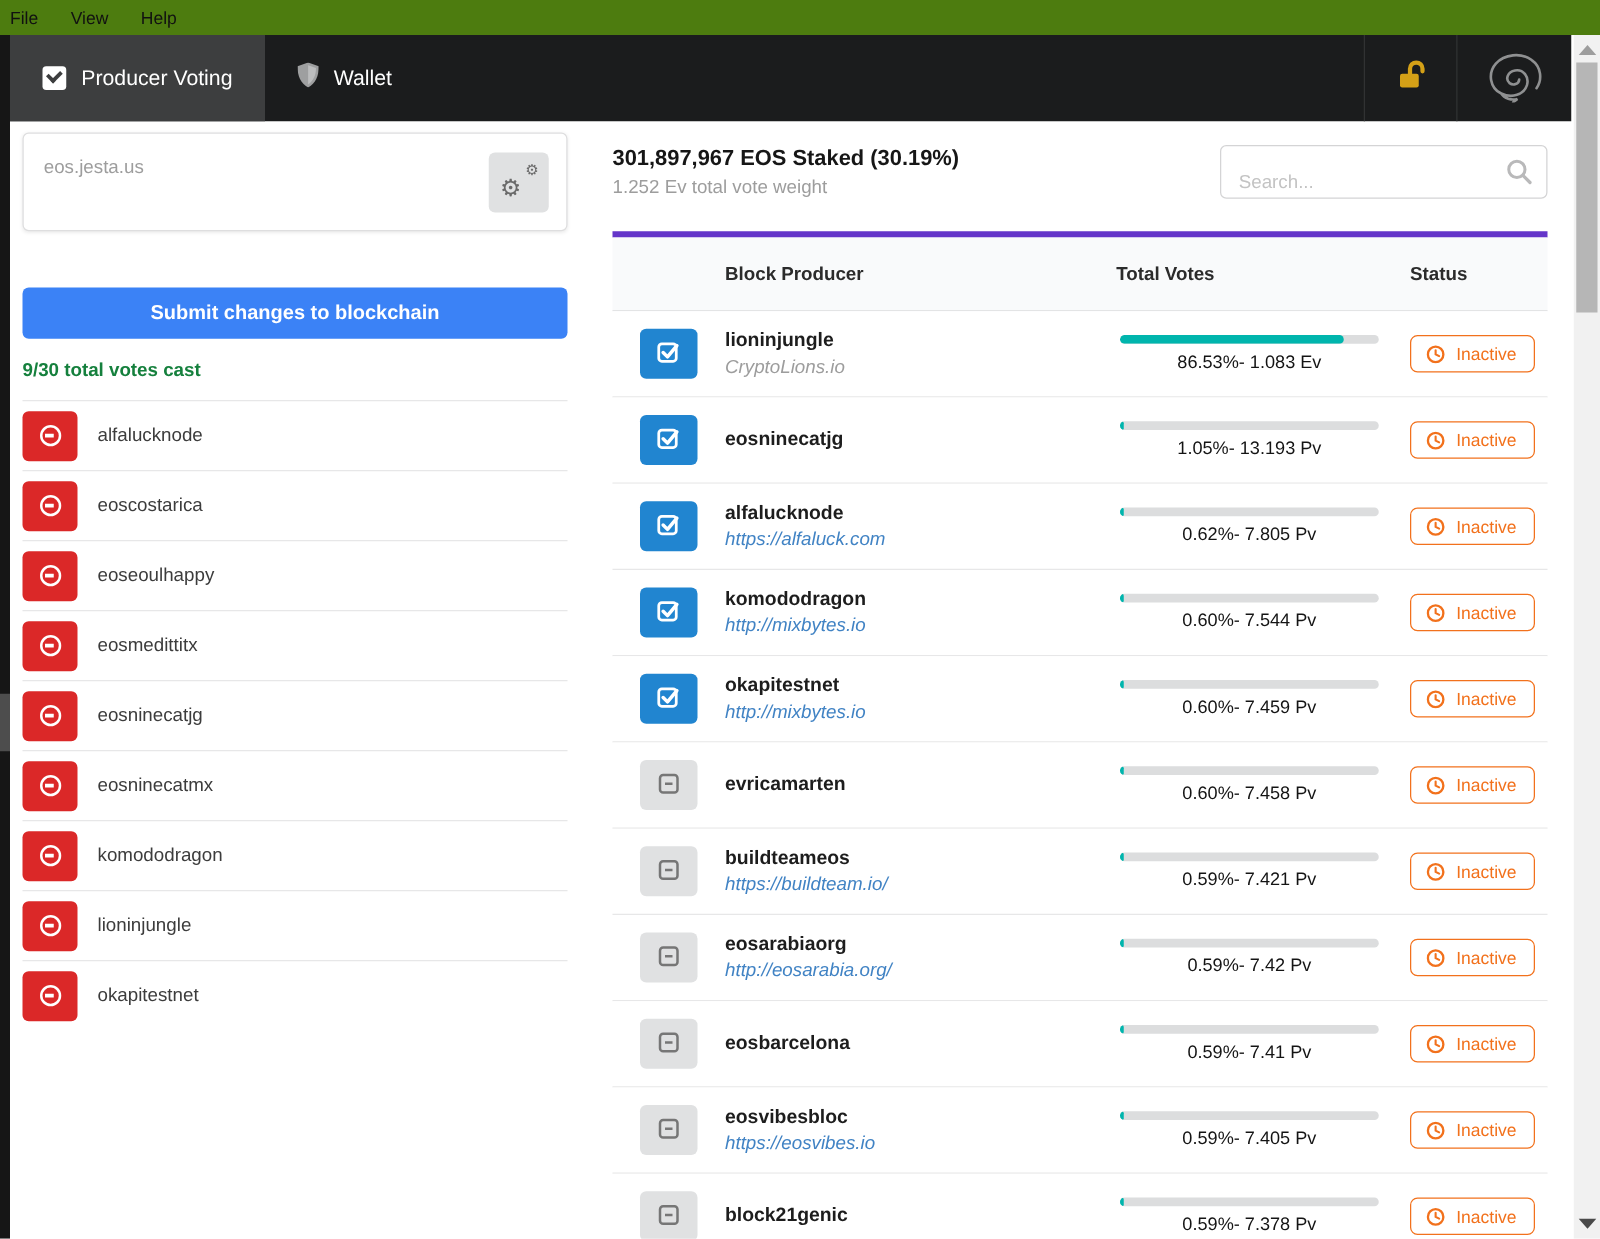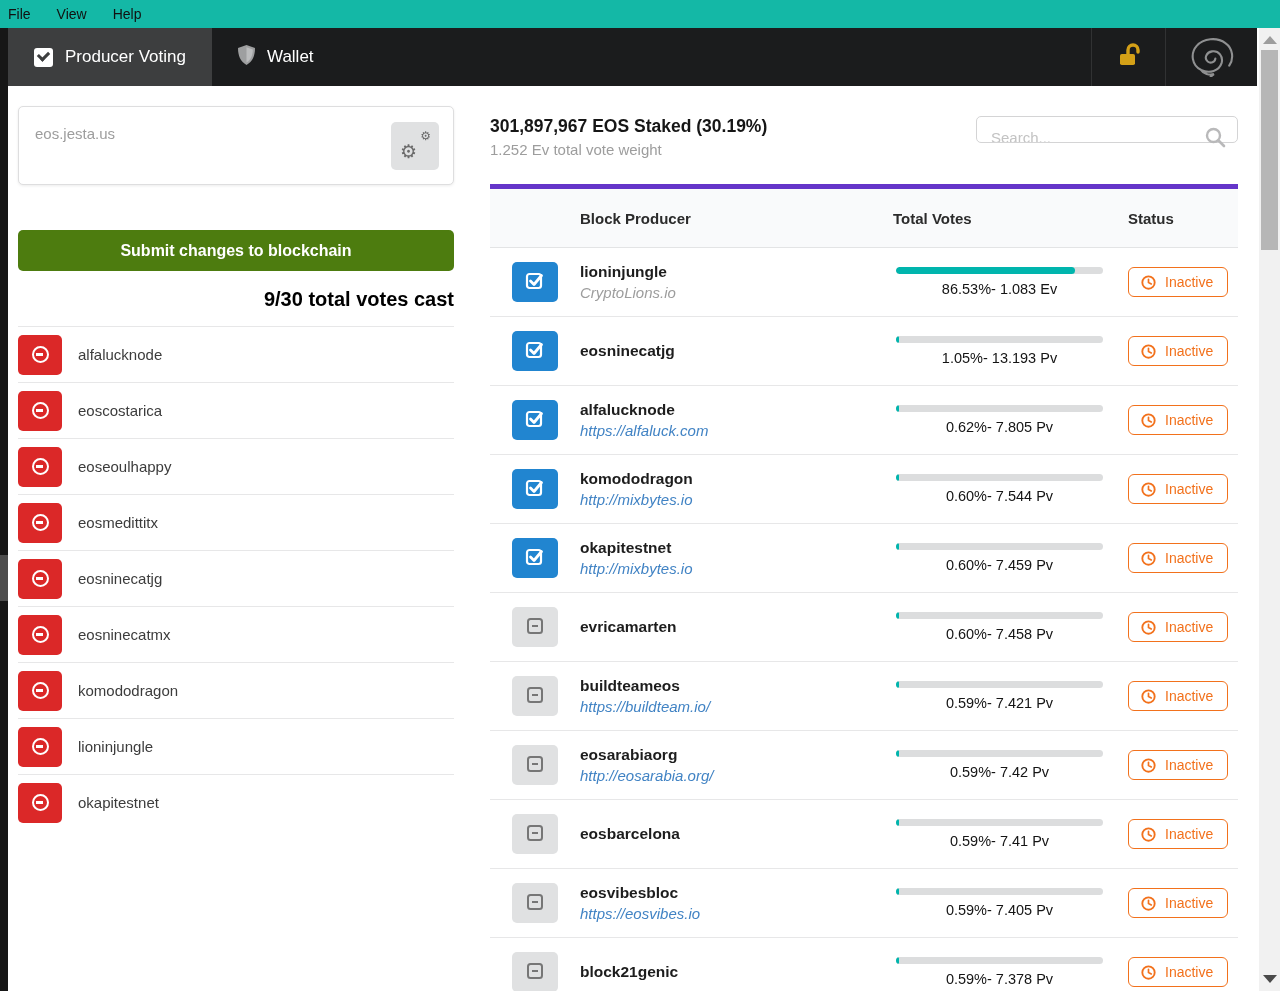--- a/index.html
+++ b/index.html
@@ -4,39 +4,39 @@
 <style>
   * { margin:0; padding:0; box-sizing:border-box; }
   html,body { width:1280px; height:991px; }
   body {
     font-family:"Liberation Sans", sans-serif;
     background:#fff; color:#1b1c1d;
     position:relative; overflow:hidden;
   }
   
   .menubar {
-    height:28px; background:#14b8a6; display:flex; align-items:center;
+    height:28px; background:#4d7c0f; display:flex; align-items:center;
     padding-left:8px; font-size:14px; color:#111;
   }
   .menubar .menu-item { padding:4px 12px 4px 0; margin-right:14px; cursor:default; }
   
   .left-strip { position:absolute; left:0; top:28px; bottom:0; width:8px; background:#161616; z-index:5; }
   .left-strip .thumb { position:absolute; left:0; width:8px; top:527px; height:46px; background:#4d4d4d; }
   
   .right-scroll { position:absolute; right:0; top:28px; bottom:0; width:21px; background:#f1f1f1; z-index:5; }
   .right-scroll .arrow-up, .right-scroll .arrow-down {
     position:absolute; left:4px; width:0; height:0;
     border-left:7px solid transparent; border-right:7px solid transparent;
   }
   .right-scroll .arrow-up { top:8px; border-bottom:8px solid #9d9d9d; }
   .right-scroll .arrow-down { bottom:8px; border-top:8px solid #4a4a4a; }
   .right-scroll .thumb { position:absolute; left:2px; width:17px; top:22px; height:200px; background:#b6b6b6; }
   
   .navbar {
-    position:absolute; top:28px; left:8px; right:23px; height:58px;
+    position:absolute; top:28px; left:8px; right:23px; height:69px;
     background:#1b1c1d; display:flex; align-items:stretch; z-index:4;
   }
   .nav-tab {
     display:flex; align-items:center; gap:12px; padding:0 26px;
     color:#fff; font-size:17px; cursor:pointer;
   }
   .nav-tab.active { background:#3d3e3f; }
   .nav-check { width:19px; height:19px; background:#fff; border-radius:3px; position:relative; }
   .nav-check:after {
     content:""; position:absolute; left:4px; top:3px; width:8px; height:5px;
@@ -60,44 +60,44 @@
   .block-node { font-size:15px; color:#9d9d9d; margin-top:3px; }
   .gear-btn {
     position:absolute; right:14px; top:15px; width:48px; height:48px;
     background:#e0e1e2; border:0; border-radius:5px; cursor:pointer;
     color:#6a6a6a; font-size:19px; line-height:1;
   }
   .gear-btn .g2 { position:absolute; right:8px; top:8px; font-size:12px; }
   .gear-btn .g1 { position:absolute; left:9px; bottom:9px; }
   .submit-btn {
     margin-top:45px; width:100%; height:41px; border:0; border-radius:5px;
-    background:#4d7c0f; color:#fff; font-size:16px; font-weight:bold;
+    background:#3b82f6; color:#fff; font-size:16px; font-weight:bold;
     font-family:"Liberation Sans",sans-serif; cursor:pointer;
   }
-  .votes-cast { text-align:right; margin:17px 0 15px; font-size:20px; font-weight:bold; color:#000000; }
+  .votes-cast { text-align:left; margin:17px 0 15px; font-size:15px; font-weight:bold; color:#15803d; }
   .vote-list .vote-row {
     display:flex; align-items:center; height:56px; border-top:1px solid #e7e7e8;
   }
   .remove-btn {
     width:44px; height:40px; background:#db2828; border:0; border-radius:5px;
     display:flex; align-items:center; justify-content:center; cursor:pointer; flex:0 0 44px;
   }
   .minus-circle { width:17px; height:17px; border:2.5px solid #fff; border-radius:50%; position:relative; }
   .minus-circle:after {
     content:""; position:absolute; left:2.5px; top:5px; width:7px; height:2.5px; background:#fff;
   }
   .vote-name { margin-left:16px; font-size:15px; color:#3c3c3c; }
   
   .main { position:absolute; left:482px; top:0; width:748px; }
   .main-header { margin-top:30px; display:flex; justify-content:space-between; align-items:flex-start; }
   .staked-title { font-size:17.5px; font-weight:bold; color:#161616; }
   .staked-sub { font-size:15px; color:#9d9d9d; margin-top:4px; }
   .search-wrap { position:relative; width:262px; }
   .search-input {
-    width:262px; height:27px; border:1px solid #d4d4d5; border-radius:5px;
+    width:262px; height:43px; border:1px solid #d4d4d5; border-radius:5px;
     padding:15px 40px 0 14px; font-size:15px; color:#333;
     font-family:"Liberation Sans",sans-serif; outline:none;
   }
   .search-input::placeholder { color:#c3c3c3; }
   .search-icon { position:absolute; right:12px; top:11px; }
   
   .bp-table { margin-top:26px; border-top:5px solid #6435c9; }
   .t-head {
     display:grid; grid-template-columns:90px 300px 240px 1fr; height:59px;
     background:#f9fafb; align-items:center; border-bottom:1px solid #e3e4e5;

